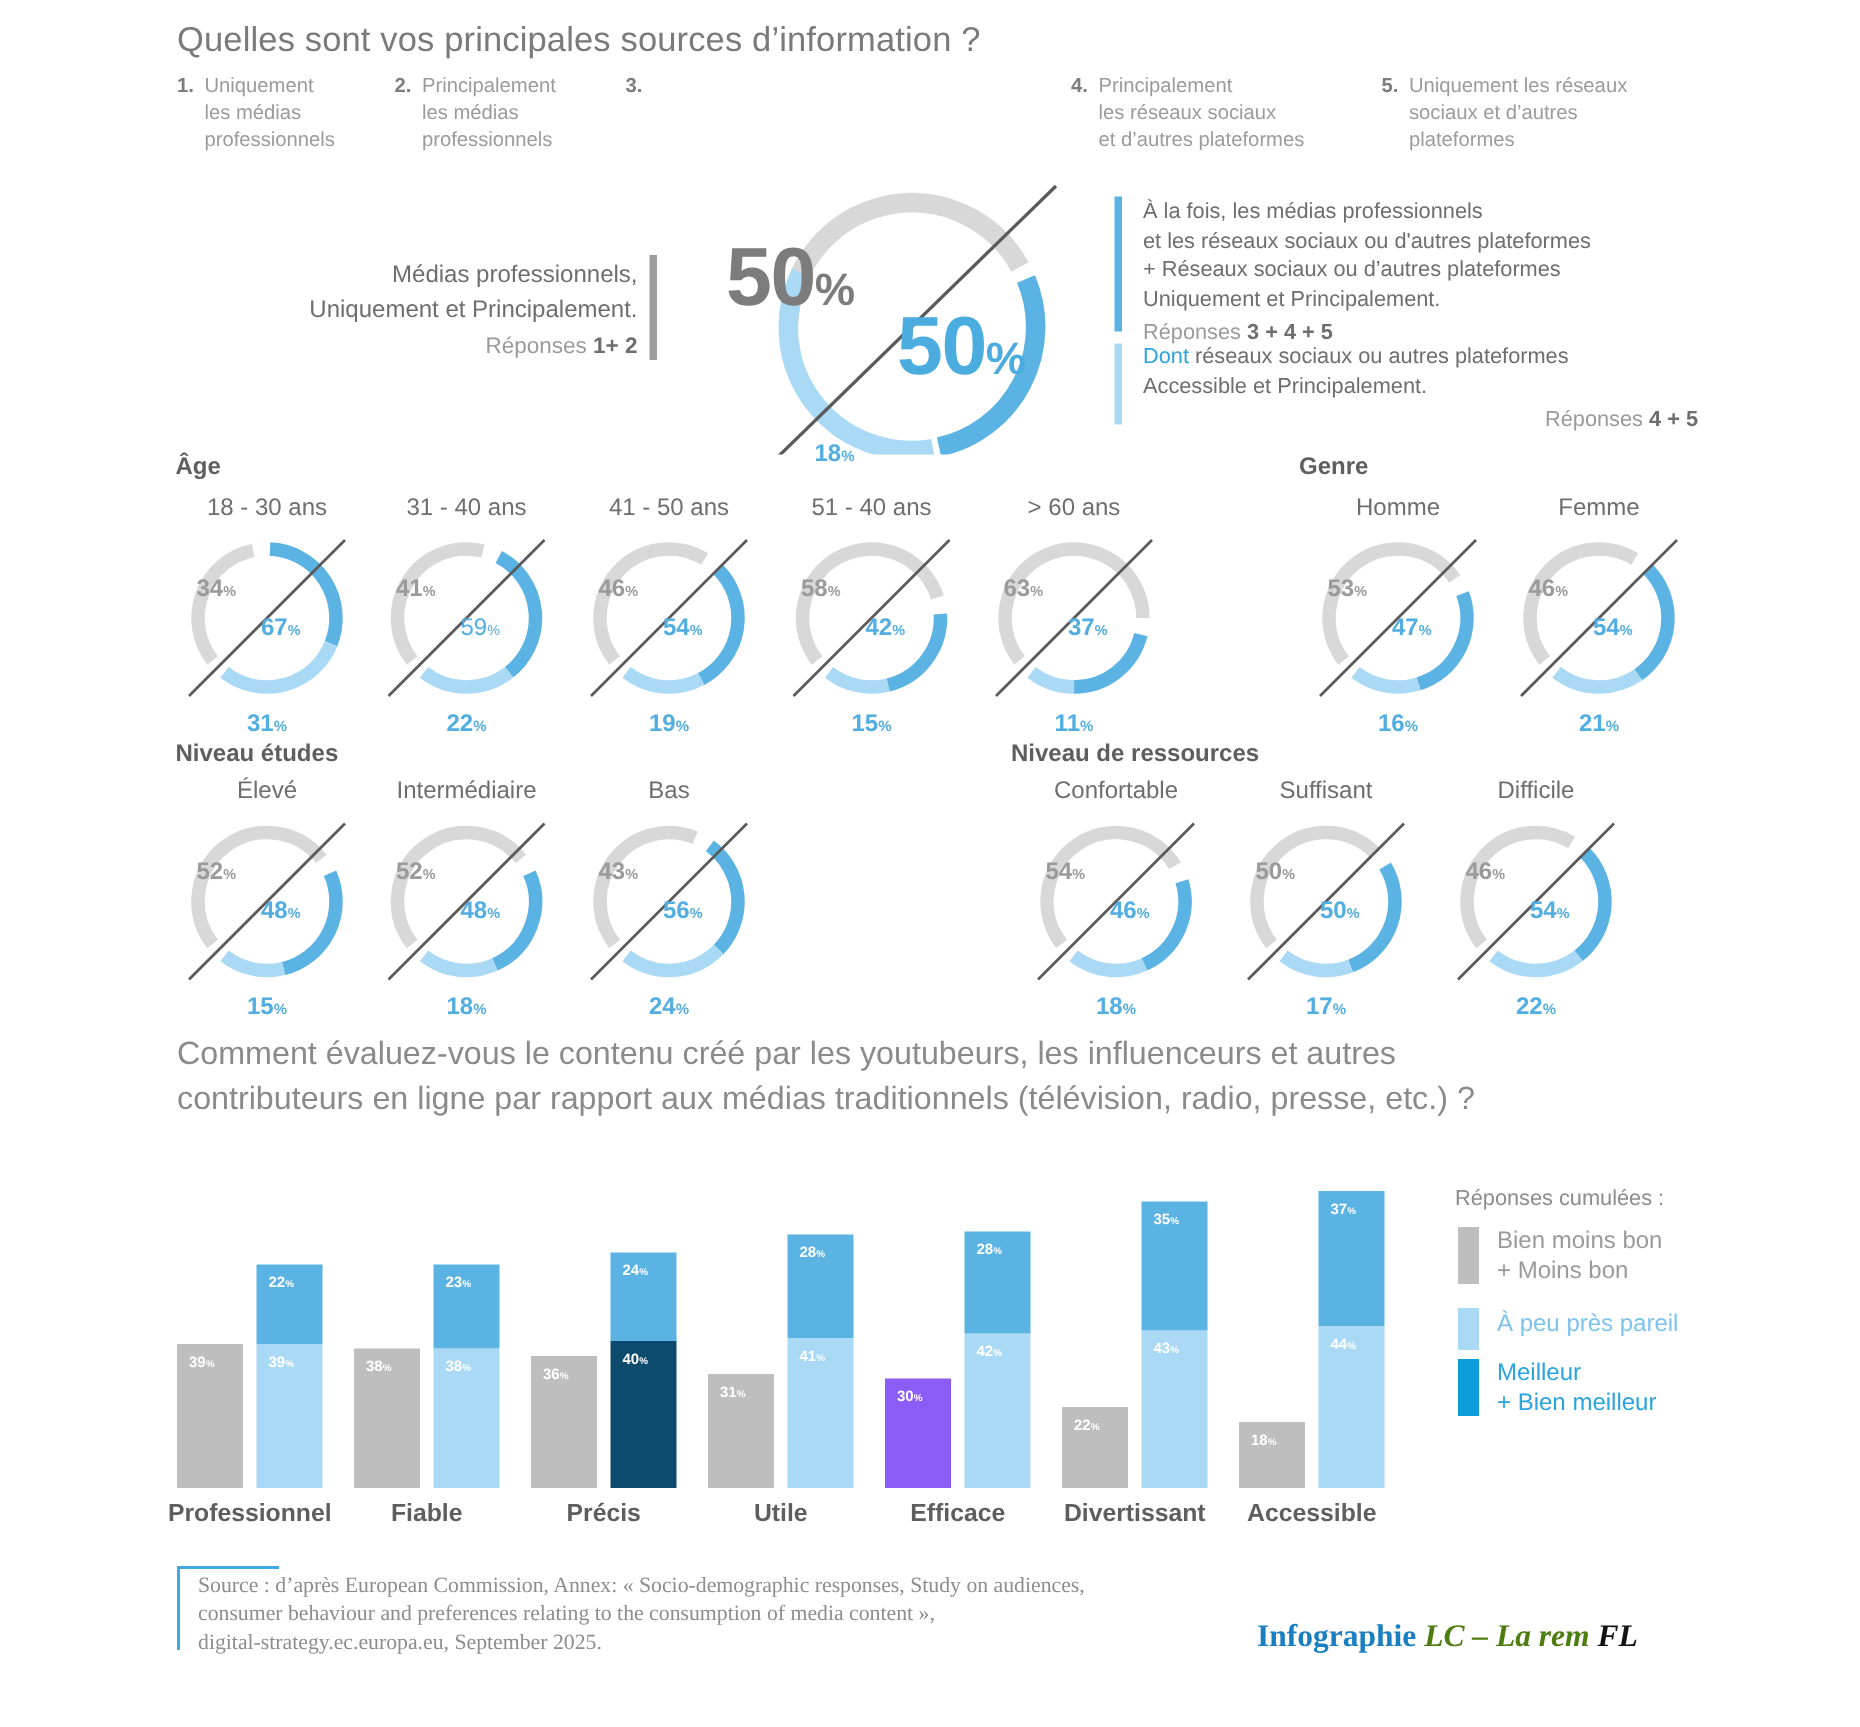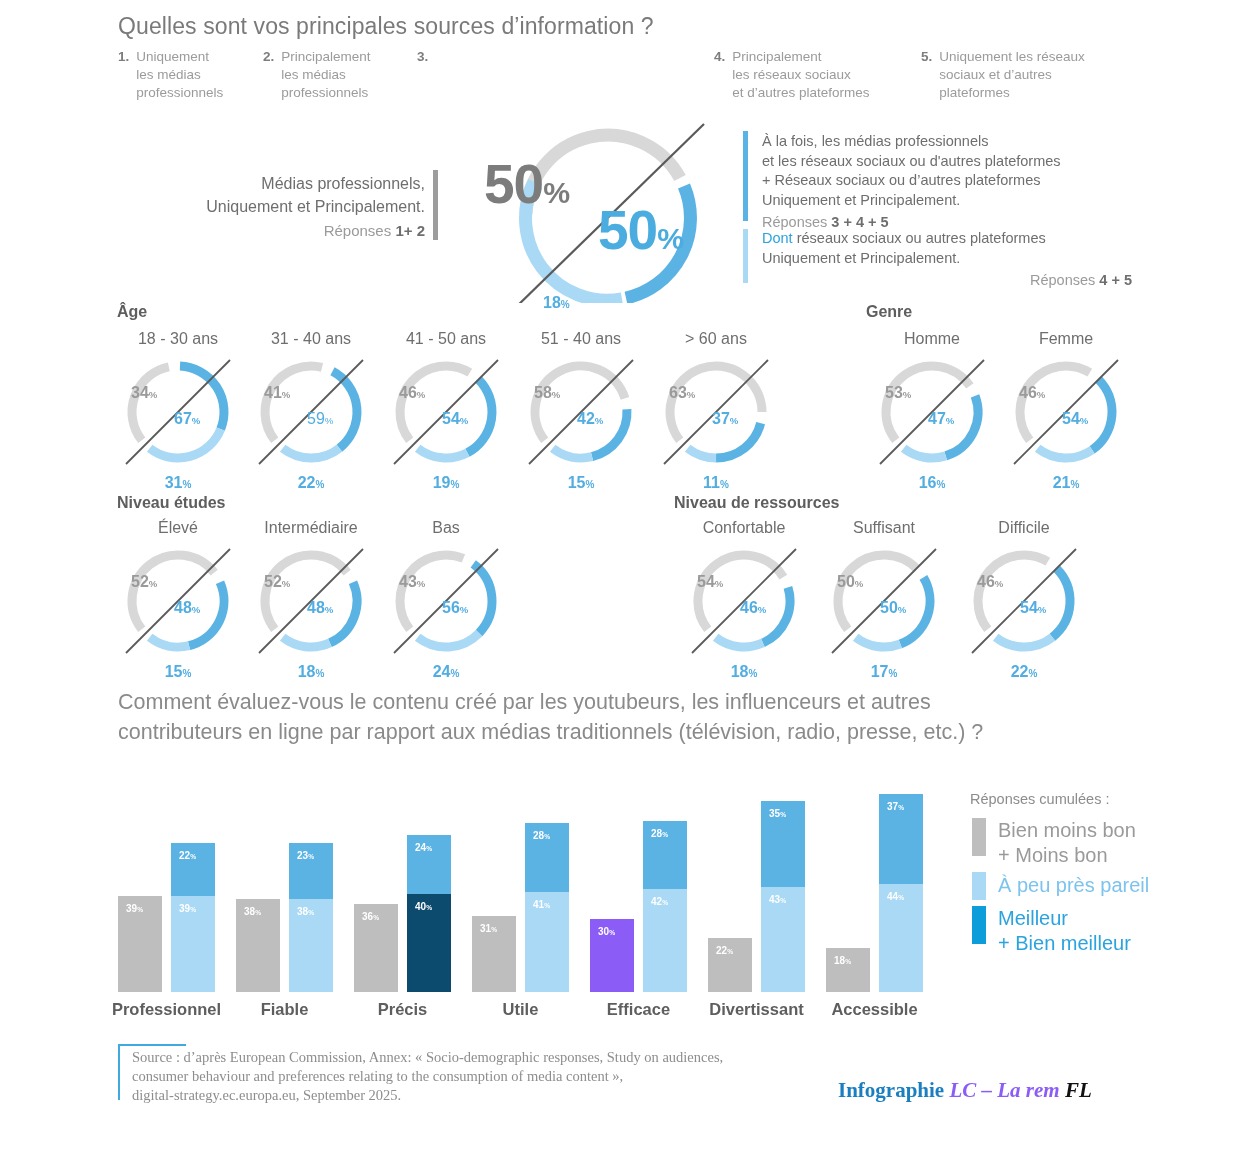--- a/index.html
+++ b/index.html
@@ -36,28 +36,28 @@
   .donut{position:absolute;}
   .g-lbl{color:#9a9a9a;}
   .b-lbl{color:#52ade0;}
   .bar{position:absolute;bottom:0;}
   .barval{position:absolute;color:#ffffff;font-weight:bold;font-size:10px;white-space:nowrap;}
   .barval .u{font-size:.66em;font-weight:bold;}
   .xlabel{position:absolute;font-size:16.5px;font-weight:bold;color:#5e5e5e;text-align:center;white-space:nowrap;}
 
   .blegend-title{position:absolute;font-size:14.5px;color:#8c8c8c;}
   .bl-sw{position:absolute;width:14px;}
-  .bl-tx{position:absolute;font-size:20px;line-height:1.25;}
+  .bl-tx{position:absolute;font-size:16px;line-height:1.25;}
 
   
   .src{position:absolute;font-family:"Liberation Serif",serif;font-size:14.5px;color:#8d8d8d;line-height:1.32;}
   .src-rule{position:absolute;border-left:2px solid #3fa9e0;border-top:2px solid #3fa9e0;}
   .credit{position:absolute;font-family:"Liberation Serif",serif;font-size:21px;white-space:nowrap;}
   .credit .a{color:#1a7fc1;font-weight:bold;}
-  .credit .b{color:#8b5cf6;font-weight:bold;font-style:italic;}
+  .credit .b{color:#4d7c0f;font-weight:bold;font-style:italic;}
   .credit .c{color:#111;font-weight:bold;font-style:italic;}
 </style>
 </head>
 <body>
 
 <div class="abs q-title" style="left:118px;top:12px;">Quelles sont vos principales sources d’information ?</div>
 
 <div class="legend-row">
   <div class="legend-item" style="width:145px;">
     <span class="legend-num">1.</span>
@@ -129,21 +129,21 @@
 + Réseaux sociaux ou d’autres plateformes
 Uniquement et Principalement.</div>
   <div class="resp" style="margin-top:3px;">
     <span>Réponses </span><b>3 + 4 + 5</b>
   </div>
 </div>
 
 <div class="rlegend-bar" style="left:743px;top:229px;height:54px;background:#a9d9f5;"></div>
 <div class="rlegend" style="left:762px;top:229px;width:370px;">
   <div style="white-space:pre-line"><span style="color:#2aa3de">Dont</span><span> réseaux sociaux ou autres plateformes
-Uniquement et Principalement.</span></div>
+Accessible et Principalement.</span></div>
   <div class="resp" style="margin-top:3px;text-align:right;">
     <span>Réponses </span><b>4 + 5</b>
   </div>
 </div>
 
 <div class="sec-title" style="left:117px;top:303px;">Âge</div>
 <div class="sec-title" style="left:866px;top:303px;">Genre</div>
 <div class="sec-title" style="left:117px;top:494px;">Niveau études</div>
 <div class="sec-title" style="left:674px;top:494px;">Niveau de ressources</div>
 

